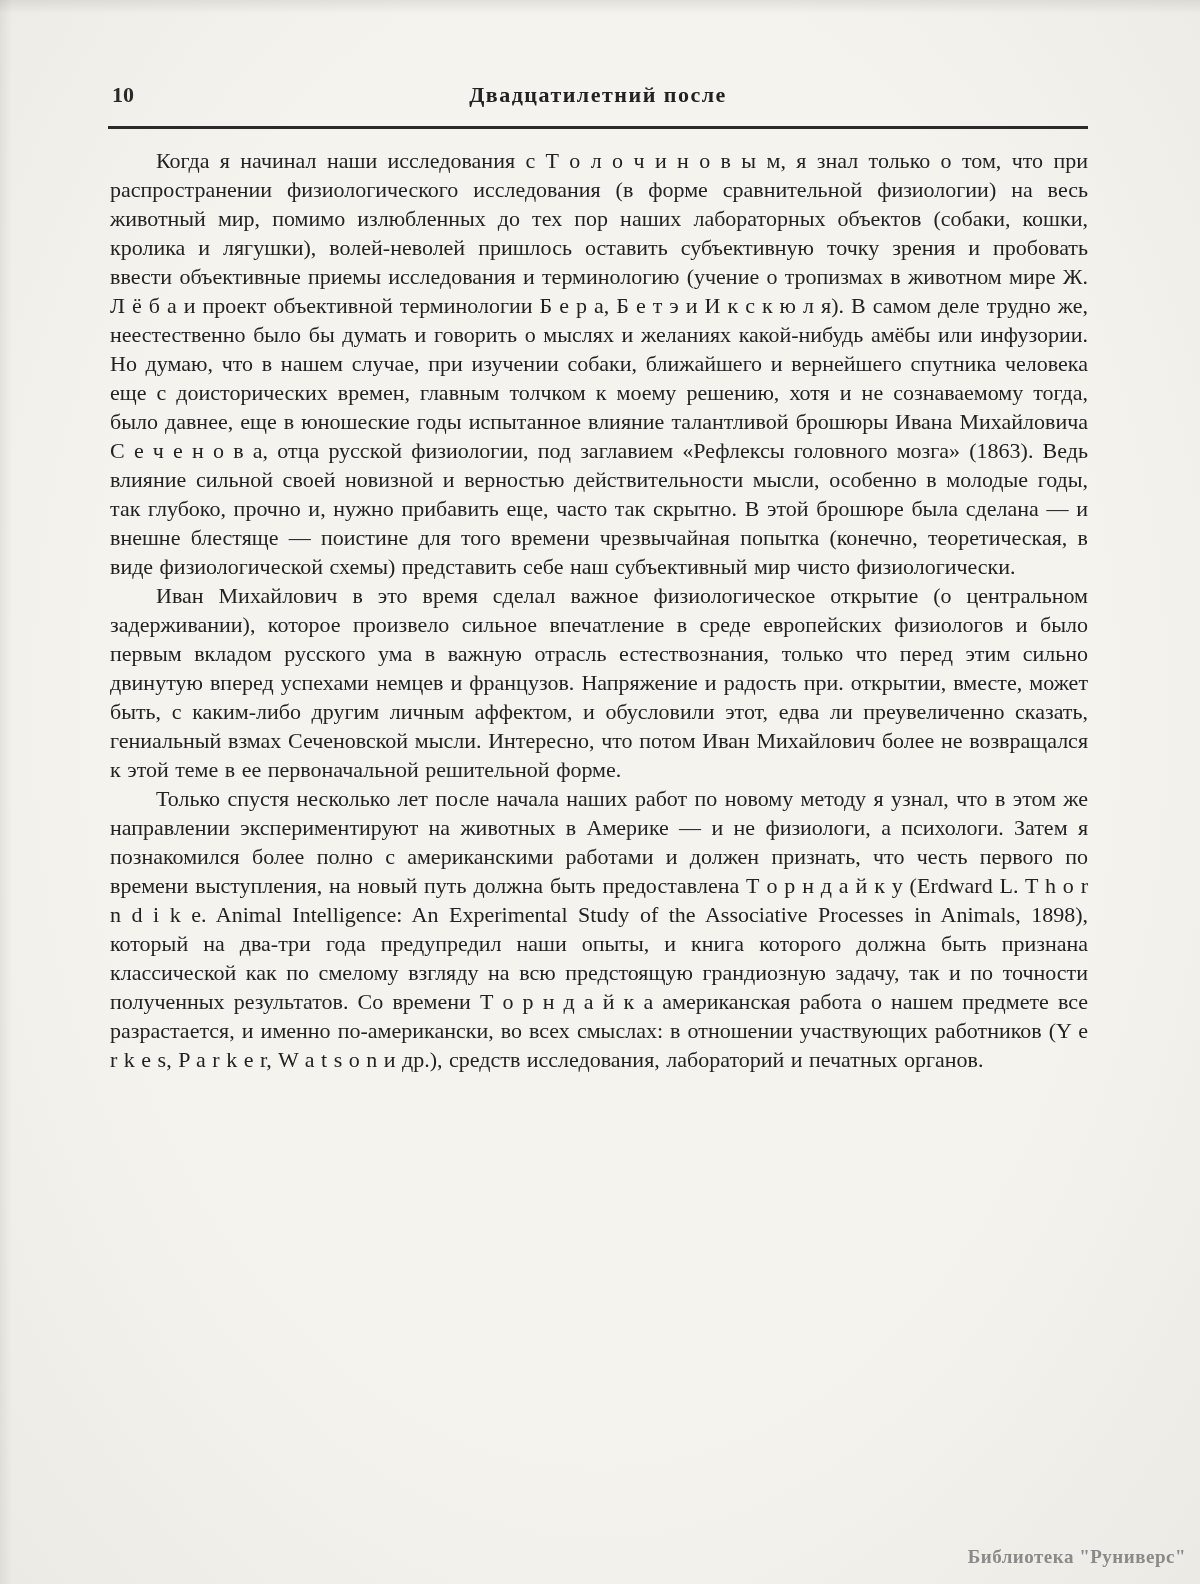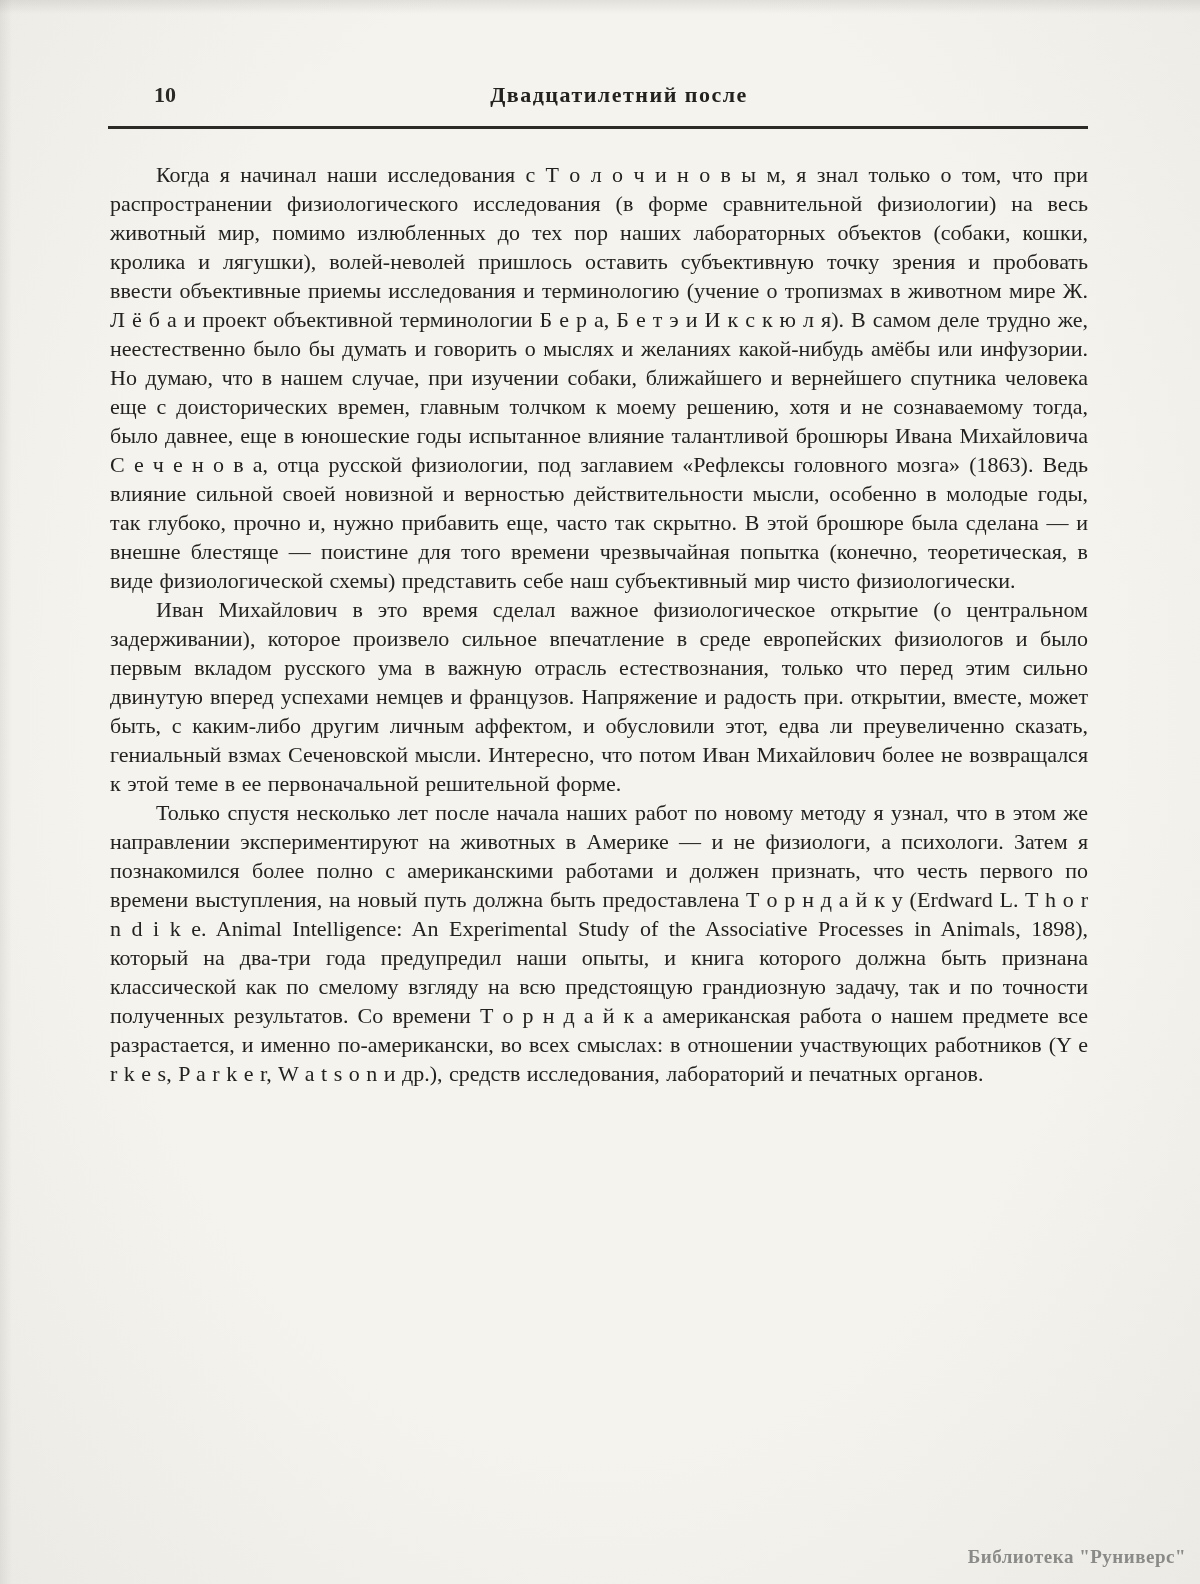--- a/index.html
+++ b/index.html
@@ -17,21 +17,20 @@
     overflow: hidden;
     font-family: "Liberation Serif", "DejaVu Serif", serif;
     color: #1c1b19;
   }
   .page-header {
     position: absolute;
     top: 82px;
     left: 108px;
     right: 112px;
     height: 30px;
-    margin-left: 42px;
   }
   .page-number {
     position: absolute;
     left: 4px;
     top: 0;
     font-size: 22px;
     font-weight: bold;
     color: #2a2926;
   }
   .running-title {
@@ -46,21 +45,21 @@
     position: absolute;
     top: 118px;
     left: 108px;
     right: 112px;
     height: 3px;
     background: #2b2a27;
     border: none;
   }
   .page-body {
     position: absolute;
-    top: 160px;
+    top: 146px;
     left: 110px;
     width: 978px;
     text-align: justify;
     font-size: 22px;
     line-height: 29px;
     color: #232220;
   }
   .page-body p {
     margin: 0;
     text-indent: 46px;

